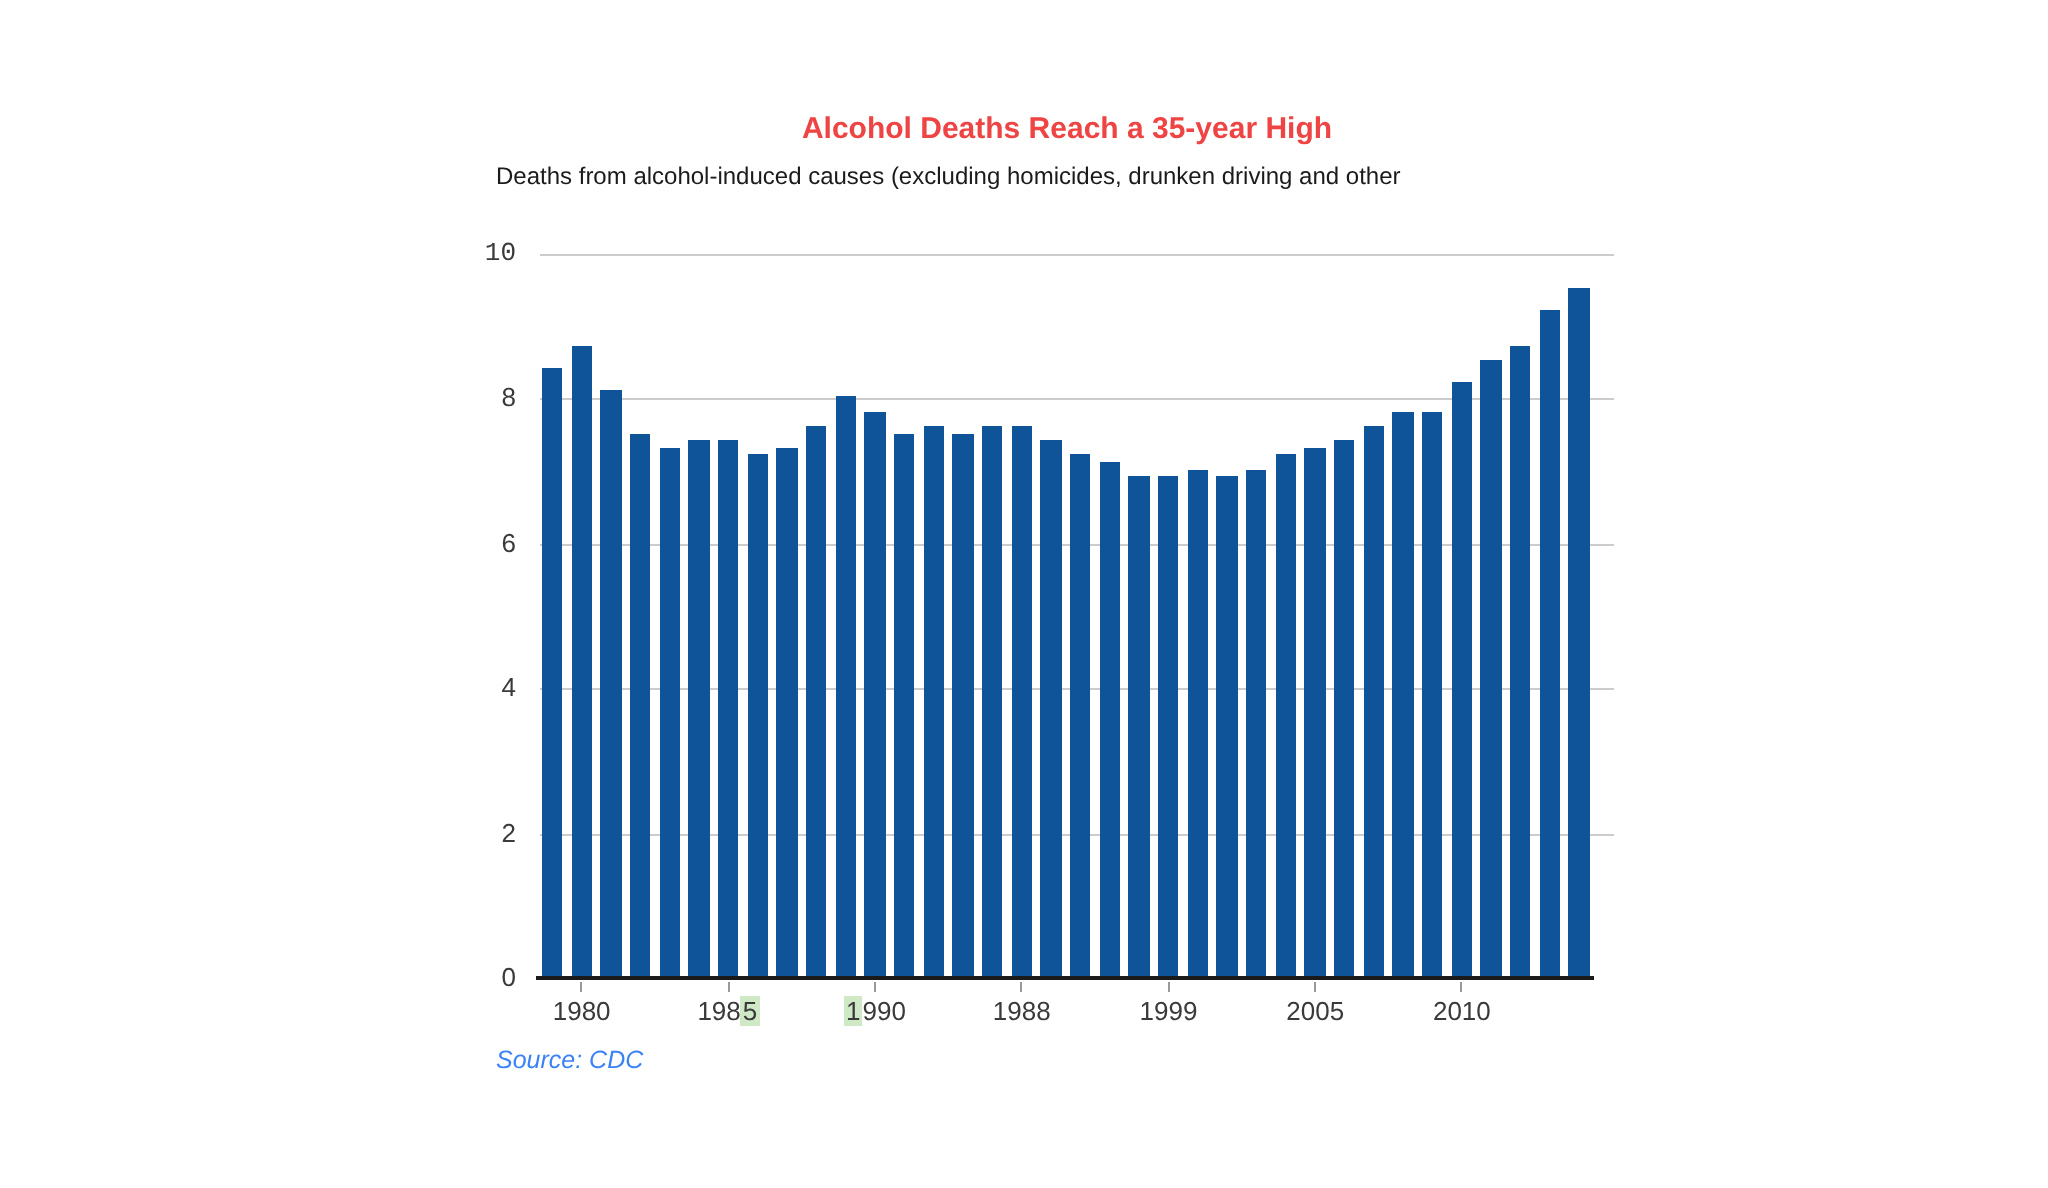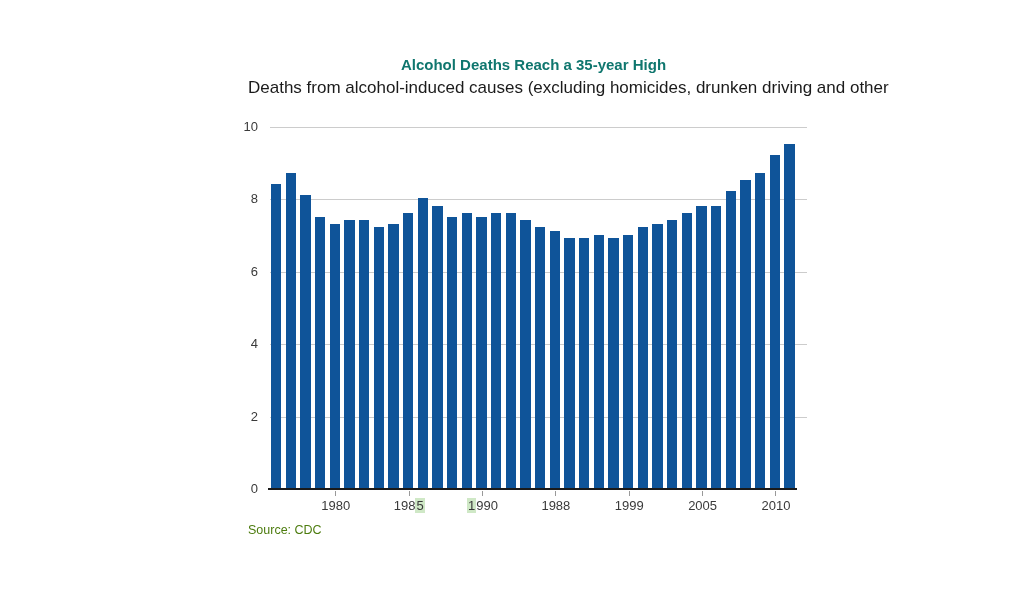--- a/index.html
+++ b/index.html
@@ -1,51 +1,51 @@
 <!DOCTYPE html>
 <html><head>
 <meta charset="utf-8">
 <style>
   html,body{margin:0;padding:0;background:#fff;}
   body{width:1024px;height:594px;position:relative;overflow:hidden;
        font-family:"Liberation Sans","DejaVu Sans",sans-serif;}
   .title{position:absolute;left:270px;top:56px;width:527px;text-align:center;
          font-size:15px;font-weight:bold;}
   .subtitle{position:absolute;left:248px;top:80px;width:600px;
-            font-size:17px;line-height:16.5px;color:#1b1b1b;}
+            font-size:12px;line-height:16.5px;color:#1b1b1b;}
   .subtitle div{white-space:nowrap;}
   #plot{position:absolute;left:270px;top:127px;width:527px;height:362px;}
   .gridline{position:absolute;left:0;width:537px;height:1px;background:#cccccc;z-index:1;}
   .zeroline{position:absolute;left:-2px;bottom:-1px;width:529px;height:2px;z-index:3;}
   .bar{position:absolute;bottom:1px;z-index:2;}
   #ylabels{position:absolute;left:230px;top:127px;width:34px;height:362px;}
   #ylabels .yl{position:absolute;right:6px;font-size:13px;color:#3a3a3a;}
-  #xaxis{position:absolute;left:270px;top:489px;width:527px;height:40px;margin-left:45px;}
+  #xaxis{position:absolute;left:270px;top:489px;width:527px;height:40px;}
   .xtick{position:absolute;top:2px;width:1px;height:5px;background:#999;}
   .xlab{position:absolute;top:9px;width:60px;text-align:center;font-size:13px;color:#3a3a3a;}
   .hl{padding:0 1px;}
   .source{position:absolute;left:248px;top:523px;font-size:12.5px;
-          color:#4d7c0f;}
+          font-style:italic;color:#3b82f6;}
 </style>
 </head>
 <body>
 
-<div class="title" style="color: #0f766e;">Alcohol Deaths Reach a 35-year High</div>
+<div class="title" style="color: #ef4444;">Alcohol Deaths Reach a 35-year High</div>
 
 <div class="subtitle">
   <div>Deaths from alcohol-induced causes (excluding homicides, drunken driving and other</div>
 </div>
 
 <div id="ylabels">
     <div class="yl" style="top: 354px;">0</div>
     <div class="yl" style="top: 281.6px;">2</div>
     <div class="yl" style="top: 209.2px;">4</div>
     <div class="yl" style="top: 136.8px;">6</div>
     <div class="yl" style="top: 64.4px;">8</div>
-    <div class="yl" style="top: -8px;">10</div>
+    <div class="yl" style="top: -8px; font-family: Liberation Mono, monospace;">10</div>
   </div>
 
 <div id="plot">
     <div class="gridline" style="top: 289.6px;"></div>
     <div class="gridline" style="top: 217.2px;"></div>
     <div class="gridline" style="top: 144.8px;"></div>
     <div class="gridline" style="top: 72.4px;"></div>
     <div class="gridline" style="top: 0px;"></div>
     <div class="bar" title="1979: 8.4" style="left: 1px; width: 10.3px; height: 304.08px; background: rgb(15, 84, 153);"></div>
     <div class="bar" title="1980: 8.7" style="left: 15.671px; width: 10.3px; height: 314.94px; background: rgb(15, 84, 153);"></div>

